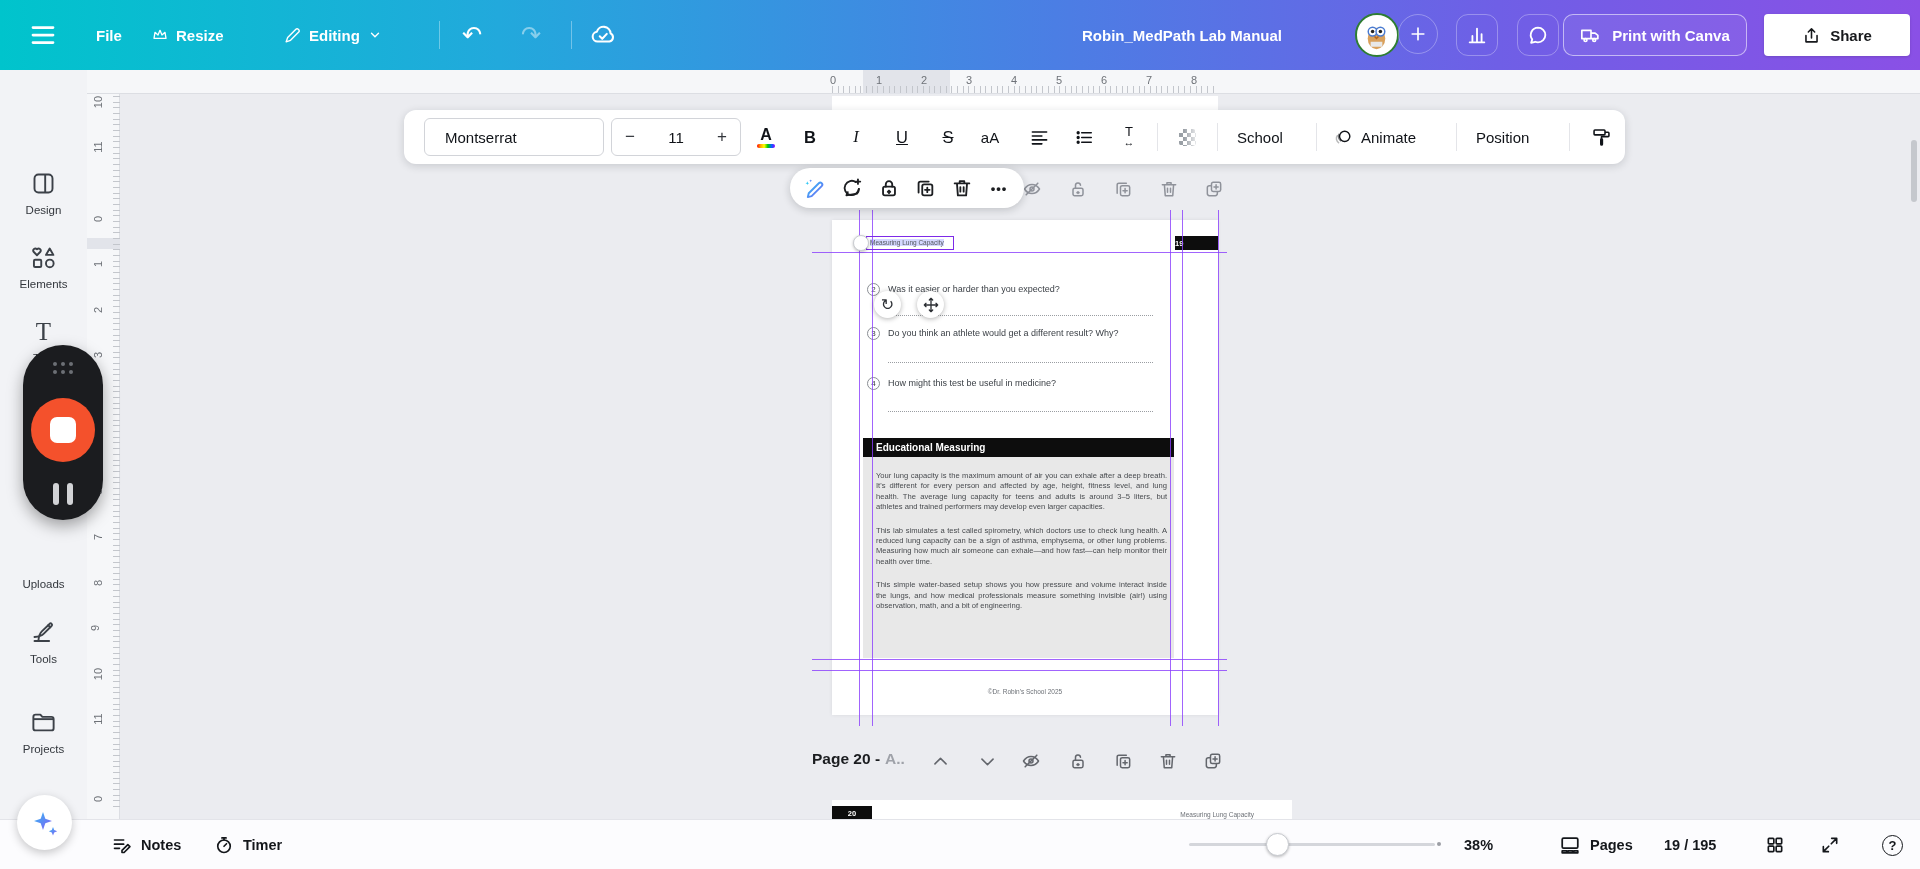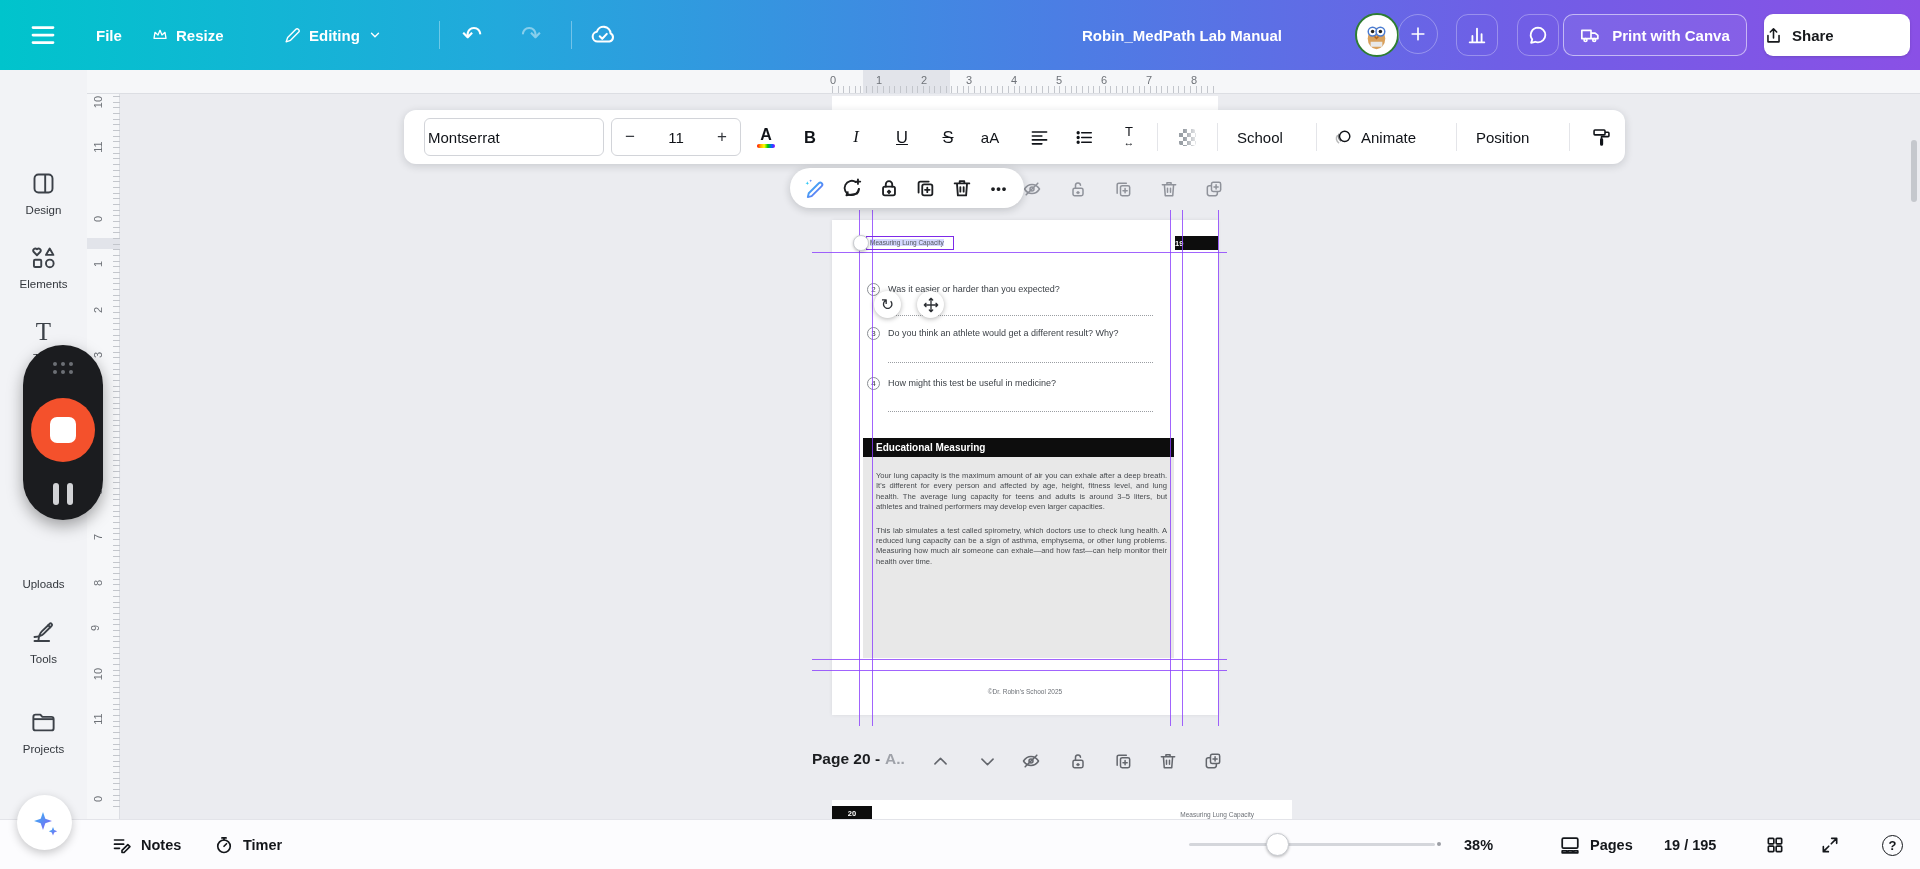--- a/index.html
+++ b/index.html
@@ -16,22 +16,22 @@
     color:#fff;font-size:15px;font-weight:700;cursor:pointer;background:none;border:none;
     font-family:"Liberation Sans",sans-serif}
   .tb-divider{position:absolute;top:21px;width:1px;height:28px;background:rgba(255,255,255,.35)}
   .tb-round{position:absolute;top:14px;width:42px;height:42px;border-radius:12px;
     border:1.5px solid rgba(255,255,255,.30);display:flex;align-items:center;justify-content:center;cursor:pointer}
   .doc-title{position:absolute;top:0;height:70px;display:flex;align-items:center;
     font-size:15px;font-weight:700;color:#fff;cursor:pointer}
   .print-btn{position:absolute;left:1563px;top:14px;width:184px;height:42px;border-radius:10px;
     border:1.5px solid rgba(255,255,255,.55);display:flex;align-items:center;justify-content:center;gap:10px;
     color:#fff;font-size:15px;font-weight:700;cursor:pointer;background:rgba(255,255,255,.06)}
-  .share-btn{position:absolute;left:1764px;top:14px;width:146px;height:42px;border-radius:9px;
-    background:#fff;color:#17191c;display:flex;align-items:center;gap:9px;
+  .share-btn{position:absolute;left:1764px;top:14px;width:146px;height:42px;border-radius:4px;
+    background:#fff;color:#17191c;display:flex;align-items:center;justify-content:center;gap:9px;
     font-size:15px;font-weight:700;cursor:pointer;border:none;box-shadow:0 1px 3px rgba(0,0,0,.15)}
   .avatar{position:absolute;left:1355px;top:13px;width:44px;height:44px;border-radius:50%;
     background:#fff;border:2.5px solid #2e7d32;overflow:hidden;cursor:pointer}
 
   
   .sidebar{position:absolute;left:0;top:70px;width:87px;height:799px;background:#f2f3f6;z-index:30}
   .sb-item{position:absolute;left:0;width:87px;text-align:center;color:#3c4148;cursor:pointer}
   .sb-item .ic{display:flex;justify-content:center}
   .sb-label{font-size:11.5px;color:#33373d;display:block;margin-top:7px}
 
@@ -80,21 +80,21 @@
   .drow-icon{position:absolute;width:20px;height:20px;color:#63666c;cursor:pointer}
   .divider-label{position:absolute;left:812px;top:750px;font-size:15.5px;font-weight:700;
     color:#1b1d20;z-index:12;cursor:pointer}
   .divider-label .sfx{color:#9fa2a9;font-weight:700;margin-left:5px}
 
   
   .fmt-toolbar{position:absolute;left:404px;top:110px;width:1221px;height:54px;background:#fff;
     border-radius:12px;box-shadow:0 2px 8px rgba(20,24,28,.16);z-index:40}
   .fmt-inner{position:relative;width:100%;height:100%}
   .font-box{position:absolute;left:20px;top:8px;width:180px;height:38px;border:1px solid #d2d4d9;
-    border-radius:6px;display:flex;align-items:center;padding-left:3px;font-size:15px;color:#101318;cursor:pointer}
+    border-radius:6px;display:flex;align-items:center;padding-left:20px;font-size:15px;color:#101318;cursor:pointer}
   .size-box{position:absolute;left:207px;top:8px;width:130px;height:38px;border:1px solid #d2d4d9;
     border-radius:6px;display:flex;align-items:center;justify-content:space-between;
     padding:0 13px;font-size:15px;color:#101318}
   .size-box .stp{cursor:pointer;font-size:17px;color:#32353b}
   .tbtn{position:absolute;top:9px;width:40px;height:36px;border:none;background:none;border-radius:6px;
     display:flex;align-items:center;justify-content:center;font-size:16.5px;color:#101318;cursor:pointer;
     font-family:"Liberation Sans",sans-serif;flex-direction:column}
   .fmt-div{position:absolute;top:13px;width:1px;height:28px;background:#e4e5e9}
   .txtbtn{position:absolute;top:9px;height:36px;border:none;background:none;display:flex;
     align-items:center;gap:8px;font-size:15px;font-weight:500;color:#101318;cursor:pointer;
@@ -409,20 +409,21 @@
     <span class="qnum" style="left:35px;top:157px">4</span>
     <span class="doc-q" style="left:56px;top:158px">How might this test be useful in medicine?</span>
     <div class="dotline" style="left:56px;top:191px;width:265px"></div>
 
     <div class="tk-bar">
       <span>Educational Measuring</span>
     </div>
     <div class="tk-box">
       <p>Your lung capacity is the maximum amount of air you can exhale after a deep breath. It's different for every person and affected by age, height, fitness level, and lung health. The average lung capacity for teens and adults is around 3–5 liters, but athletes and trained performers may develop even larger capacities.</p>
       <p>This lab simulates a test called spirometry, which doctors use to check lung health. A reduced lung capacity can be a sign of asthma, emphysema, or other lung problems. Measuring how much air someone can exhale—and how fast—can help monitor their health over time.</p>
+      <p>This simple water-based setup shows you how pressure and volume interact inside the lungs, and how medical professionals measure something invisible (air!) using observation, math, and a bit of engineering.</p>
     </div>
     <div class="pg-footer">
       <span>©Dr. Robin's School 2025</span>
     </div>
   </div>
 
   <span style="position:absolute;left:870px;top:239px;font-size:6.5px;color:#53565c;background:rgba(143,152,255,.38);white-space:nowrap;z-index:15">Measuring Lung Capacity</span>
   <div class="sel-rect"></div>
   <div class="side-handle"></div>
   <div class="handle" style="left:874px;top:291px;font-size:16px">

